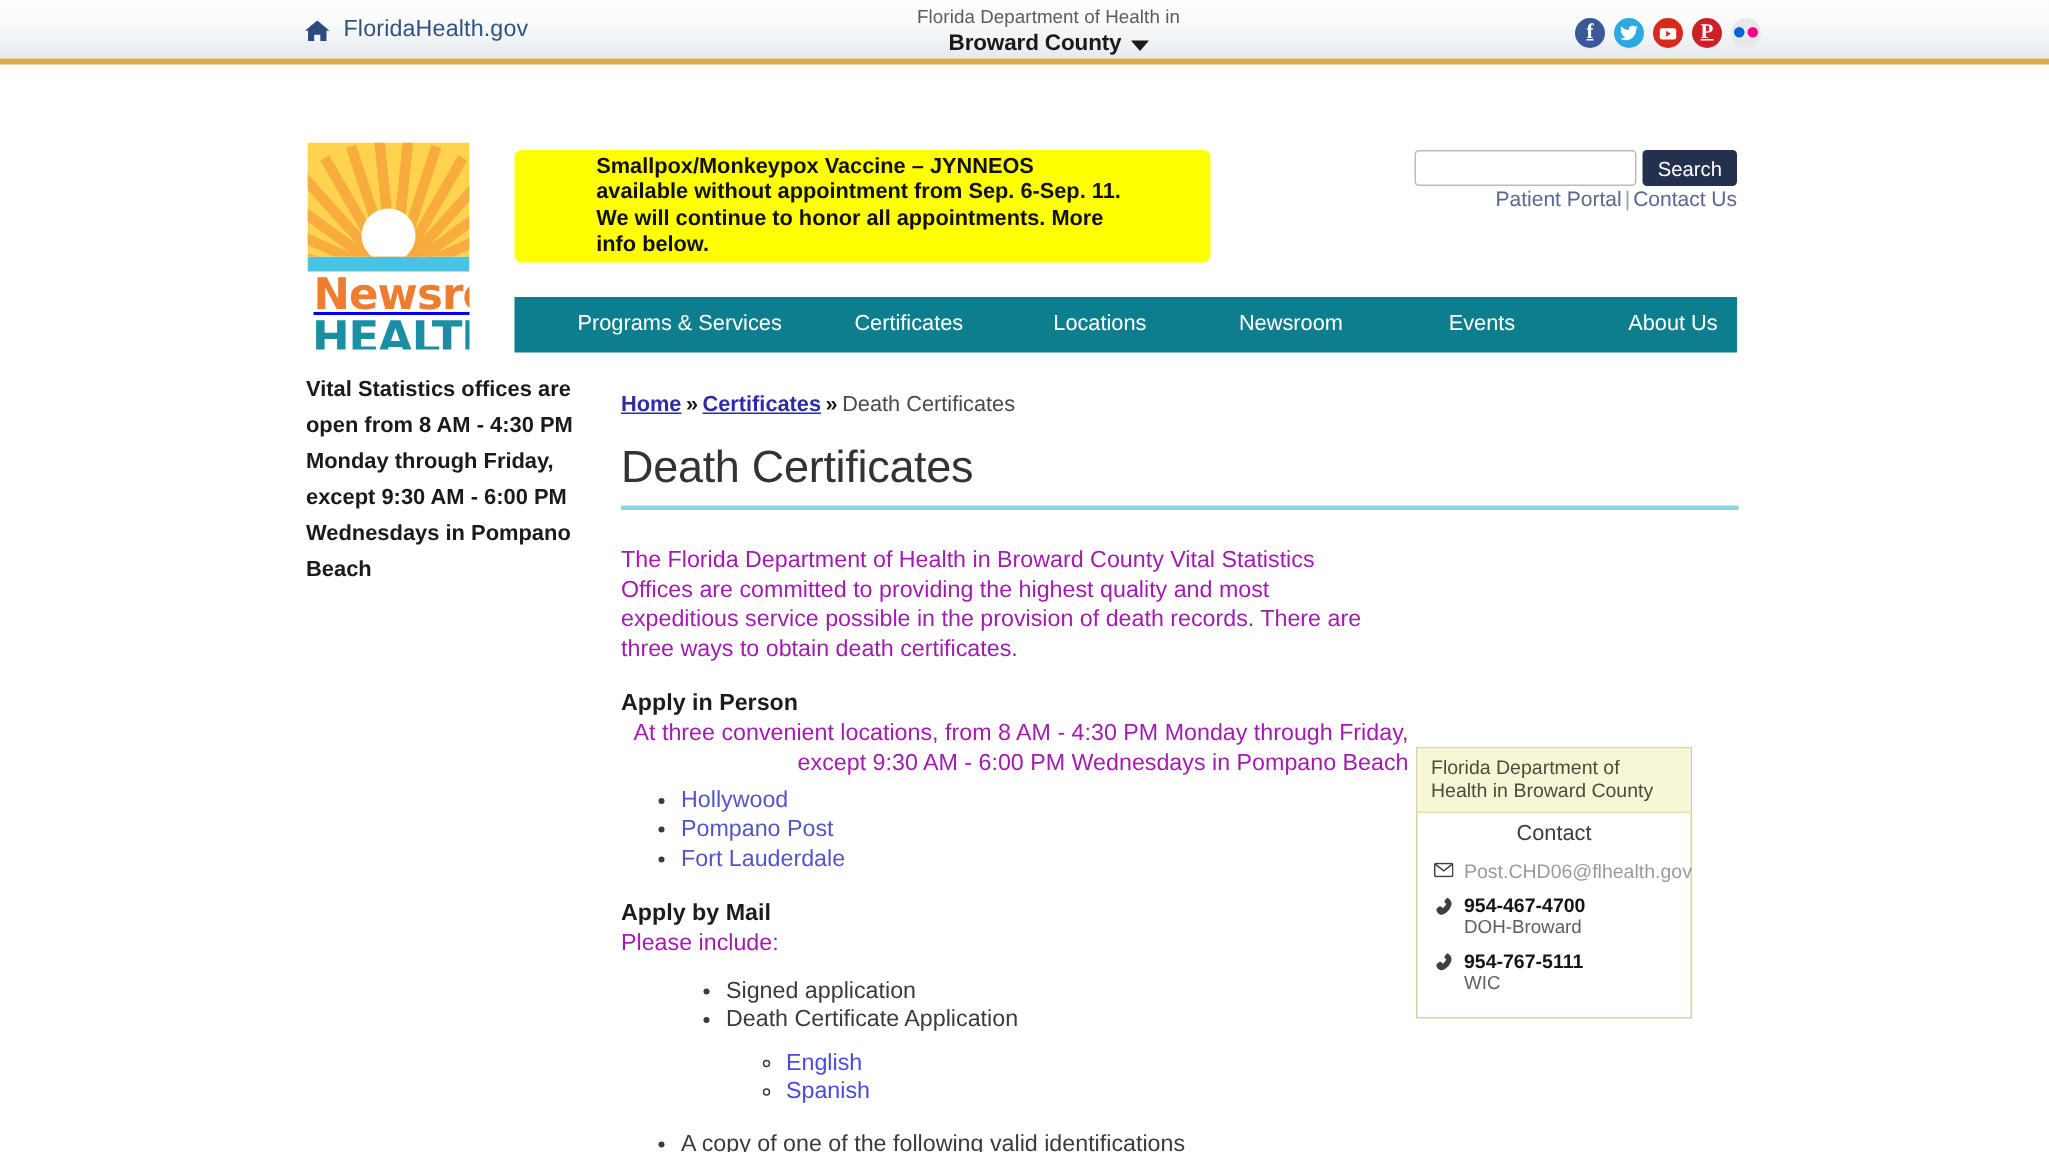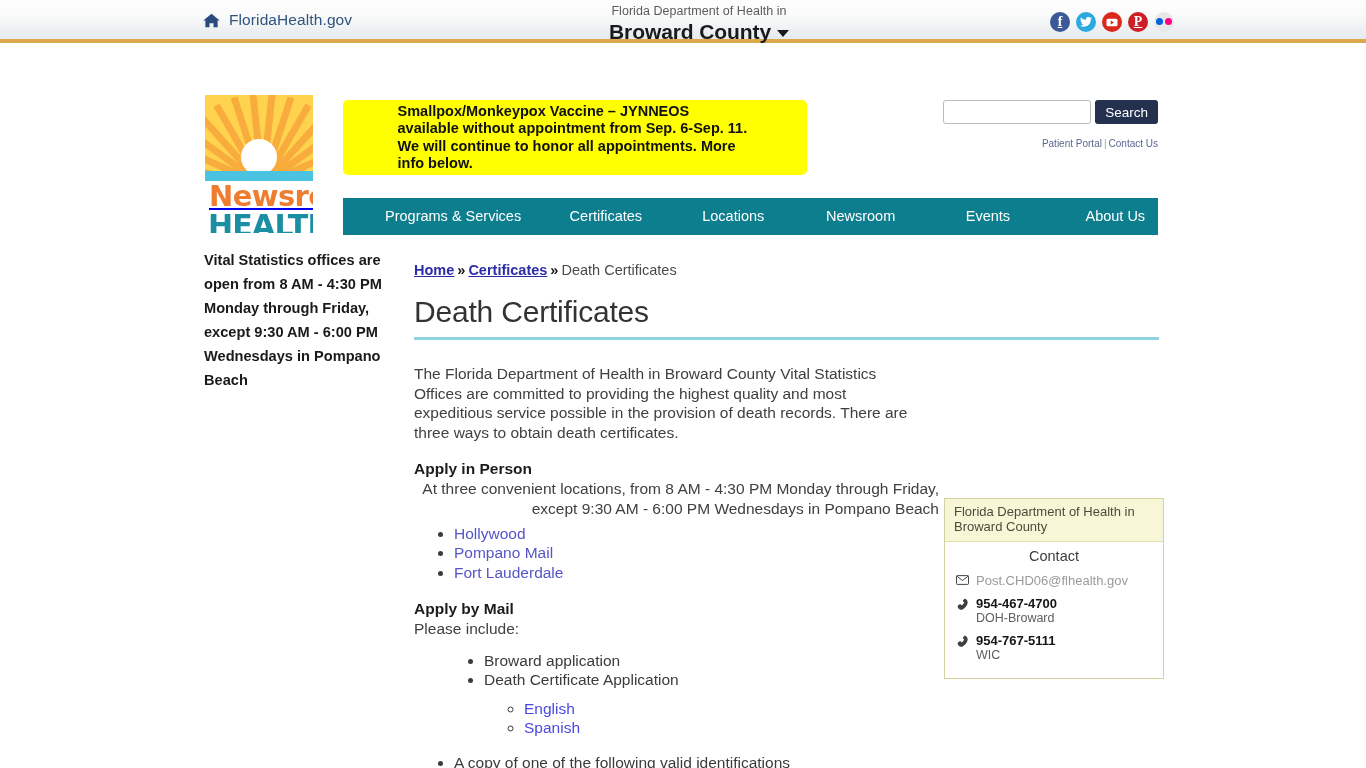--- a/index.html
+++ b/index.html
@@ -66,21 +66,21 @@
     letter-spacing: 0.05px;
   }
   .county-line {
     display: inline-flex;
     align-items: center;
     gap: 6px;
     pointer-events: auto;
     margin-top: 1px;
   }
   .county-name {
-    font-size: 21px;
+    font-size: 15px;
     font-weight: bold;
     color: #1a1a1a;
     letter-spacing: -0.1px;
   }
   .caret-down {
     width: 0;
     height: 0;
     border-left: 6px solid transparent;
     border-right: 6px solid transparent;
     border-top: 7px solid #1a1a1a;
@@ -237,22 +237,21 @@
     color: #fff;
     border: none;
     border-radius: 3px;
     font-family: "Liberation Sans", sans-serif;
     font-size: 13.5px;
     padding: 0 10px;
     height: 24px;
     cursor: pointer;
   }
   .util-links {
-    margin-top: 14px;
-    font-size: 10px;
+    font-size: 14px;
     color: #5d5d5d;
     white-space: nowrap;
   }
   .util-links a {
     color: #5b6790;
     text-decoration: none;
   }
   .util-sep { color: #9aa0ab; padding: 0 2px; }
 
   
@@ -334,21 +333,21 @@
   }
 
   .body-col {
     width: 510px;
     padding-top: 24px;
   }
   .body-col p {
     margin: 0;
     font-size: 15.5px;
     line-height: 19.5px;
-    color: #404040;
+    color: #a21caf;
   }
   .spacer-para { height: 16px; }
   .subhead {
     font-size: 15.5px;
     font-weight: bold;
     color: #1c1c1c;
     line-height: 21px;
   }
   .body-col ul {
     margin: 6px 0 0 0;
@@ -374,21 +373,21 @@
     padding-left: 40px;
     margin-top: 9px;
   }
   ul.sub-list li a { color: #4a4ae0; }
 
   
   .contact-card {
     position: absolute;
     left: 530px;
     top: 305px;
-    width: 220px;
+    width: 184px;
     border: 1px solid #d6d1a0;
     background: #ffffff;
     box-sizing: border-box;
   }
   .contact-head {
     background: #f7f7d8;
     border-bottom: 1px solid #e2dfb2;
     padding: 6px 8px 7px 9px;
     font-size: 13px;
     line-height: 14.5px;
@@ -547,31 +546,31 @@
     <div class="body-col">
       <p>The Florida Department of Health in Broward County Vital Statistics Offices are committed to providing the highest quality and most expeditious service possible in the provision of death records. There are three ways to obtain death certificates.</p>
 
       <div class="spacer-para"></div>
 
       <div class="subhead">Apply in Person</div>
       <p class="wide-list">At three convenient locations, from 8 AM - 4:30 PM Monday through Friday, except 9:30 AM - 6:00 PM Wednesdays in Pompano Beach</p>
 
       <ul>
         <li><a href="#">Hollywood</a></li>
-        <li><a href="#">Pompano Mail</a></li>
+        <li><a href="#">Pompano Post</a></li>
         <li><a href="#">Fort Lauderdale</a></li>
       </ul>
 
       <div class="spacer-para"></div>
 
       <div class="subhead">Apply by Mail</div>
       <p>Please include:</p>
 
       <ul style="padding-left:70px;margin-top:12px;">
-        <li>Broward application</li>
+        <li>Signed application</li>
         <li>Death Certificate Application</li>
         <ul class="sub-list">
           <li><a href="#">English</a></li>
           <li><a href="#">Spanish</a></li>
         </ul>
         <li style="margin-top:16px;margin-left:-30px;">A copy of one of the following valid identifications</li>
       </ul>
     </div>
 
     <aside class="contact-card">

